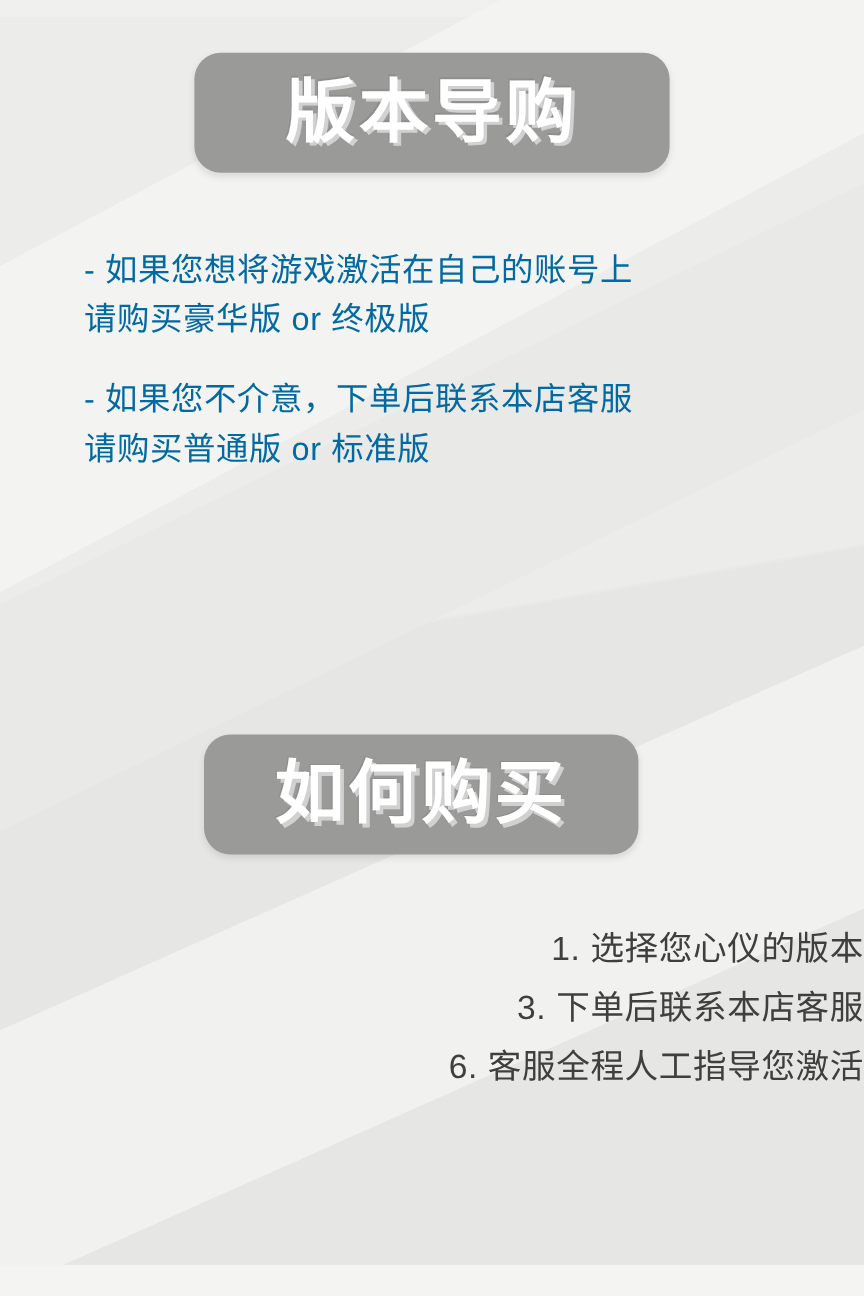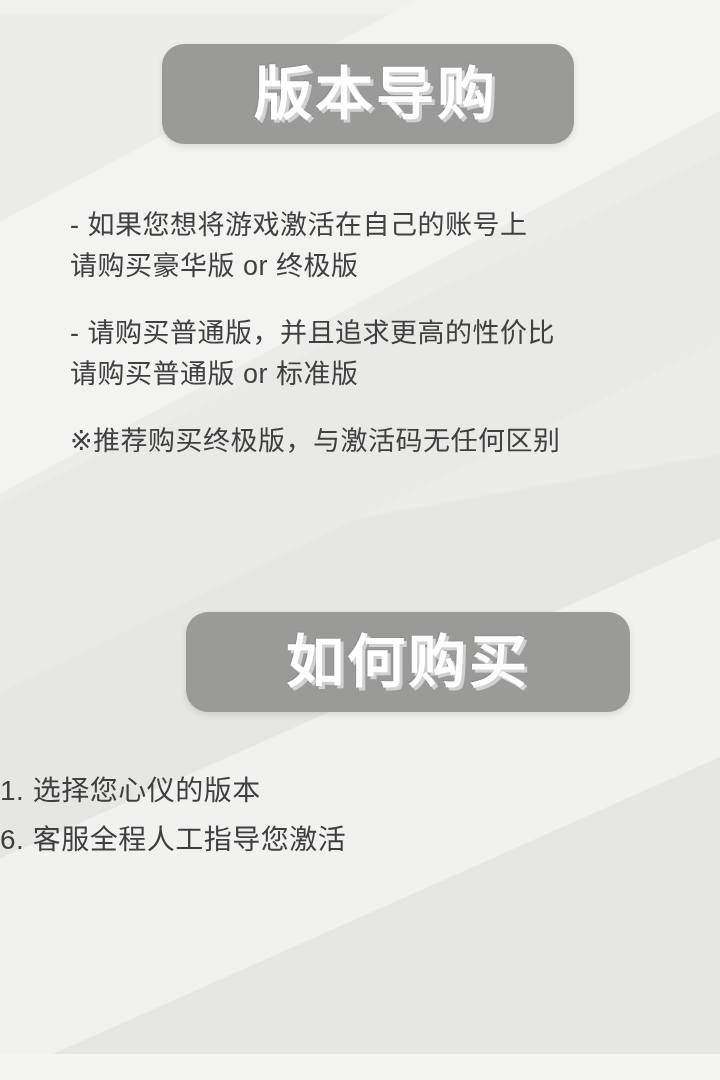--- a/index.html
+++ b/index.html
@@ -94,50 +94,50 @@
     font-weight: bold;
     font-size: 58px;
     letter-spacing: 3px;
     line-height: 1;
     text-shadow:
       3px 3px 0 rgba(255,255,255,0.55),
       -1px -1px 0 rgba(120,120,120,0.35);
     white-space: nowrap;
   }
 
-  #plaque-1 { left: 162px; top: 44px; width: 396px; height: 100px; padding-left: 16px; }
-  #plaque-2 { left: 170px; top: 612px; width: 444px; height: 100px; margin-left: 16px; }
+  #plaque-1 { left: 162px; top: 44px; width: 396px; height: 100px; }
+  #plaque-2 { left: 170px; top: 612px; width: 362px; height: 100px; }
 
   
   .para-block {
     position: absolute;
     left: 70px;
     width: 620px;
-    color: #404040;
+    color: #0369a1;
     font-size: 27px;
     line-height: 1.52;
     letter-spacing: 0.5px;
   }
   .para {
     margin: 0 0 26px 0;
     white-space: pre-line;
   }
   .para:last-child { margin-bottom: 0; }
   .para-note {
     margin: 0;
     white-space: pre-line;
   }
 
   
   .steps {
     position: absolute;
     left: 0;
     top: 766px;
     width: 720px;
-    text-align: left;
+    text-align: right;
     color: #3f3f3f;
     font-size: 28px;
     line-height: 1.75;
     letter-spacing: 0.5px;
   }
   .step { display: block; }
 </style>
 </head>
 <body>
 
@@ -150,27 +150,27 @@
 
 <div class="content">
 
   <div class="plaque" id="plaque-1">
     <span class="plaque-title">版本导购</span>
   </div>
 
   <div class="para-block" style="top: 205px;">
     <p class="para">- 如果您想将游戏激活在自己的账号上
 请购买豪华版 or 终极版</p>
-    <p class="para">- 请购买普通版，并且追求更高的性价比
+    <p class="para">- 如果您不介意，下单后联系本店客服
 请购买普通版 or 标准版</p>
-    <p class="para-note">※推荐购买终极版，与激活码无任何区别</p>
   </div>
 
   <div class="plaque" id="plaque-2">
     <span class="plaque-title">如何购买</span>
   </div>
 
   <div class="steps">
     <span class="step">1. 选择您心仪的版本</span>
+    <span class="step">3. 下单后联系本店客服</span>
     <span class="step">6. 客服全程人工指导您激活</span>
   </div>
 
 </div>
 
 </body></html>

